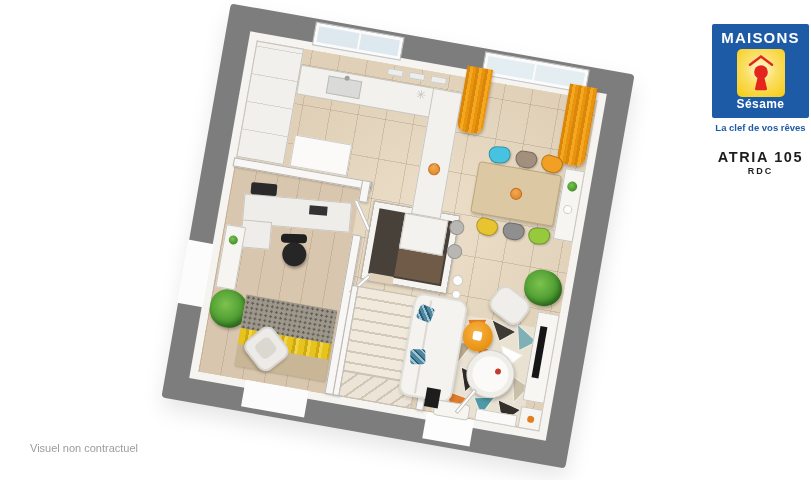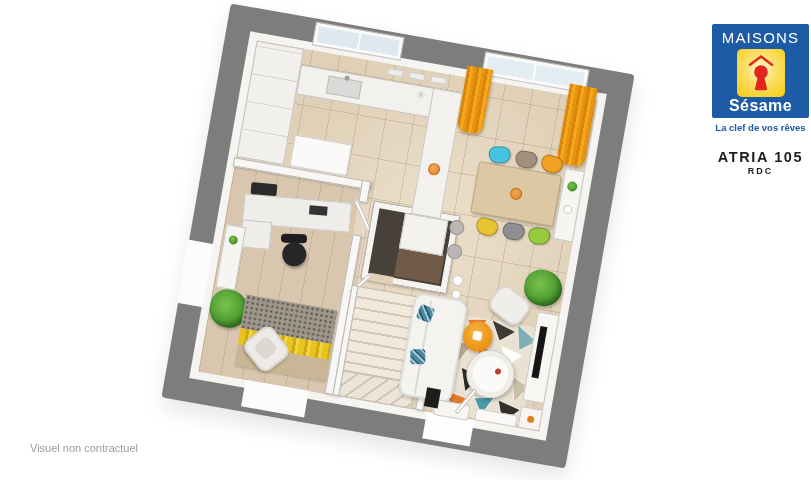--- a/index.html
+++ b/index.html
@@ -137,25 +137,25 @@
   .band-yellow{position:absolute;left:0;top:34px;width:100%;height:16px;
     background:repeating-linear-gradient(90deg,#e6c41d 0 6px,#cfa90e 6px 9px,#f0d34a 9px 12px);}
   .armchair-office{left:52px;top:292px;width:38px;height:36px;border-radius:9px;background:#ecebe7;
     border:2px solid #d8d5cf;transform:rotate(42deg);box-shadow:1px 2px 3px rgba(0,0,0,.2);}
   .armchair-office:after{content:"";position:absolute;left:7px;top:7px;width:18px;height:18px;border-radius:5px;background:#dbd8d2;}
   .snowflake{left:172px;top:26px;width:14px;height:14px;color:#c4c4c2;font-size:12px;line-height:14px;text-align:center;}
 
   
   .brand-block{position:absolute;left:712px;top:24px;width:97px;}
   .logo-box{width:97px;height:94px;background:#1d5ba7;border-radius:2px;text-align:center;padding-top:5px;box-sizing:border-box;}
-  .logo-line1{color:#fff;font-size:15px;font-weight:normal;letter-spacing:1.2px;}
+  .logo-line1{color:#fff;font-size:15px;font-weight:bold;letter-spacing:1.2px;}
   .key-square{width:48px;height:48px;margin:3px auto 1px auto;border-radius:5px;
     background:radial-gradient(circle at 50% 42%,#fffde2 0%,#fbe06a 40%,#f5ca0d 100%);
     display:flex;align-items:center;justify-content:center;}
-  .logo-line2{color:#fff;font-size:16px;font-weight:bold;letter-spacing:.4px;margin-top:-1px;}
+  .logo-line2{color:#fff;font-size:12px;font-weight:bold;letter-spacing:.4px;margin-top:-1px;}
   .tagline{color:#1d5ba7;font-size:9.5px;font-weight:bold;text-align:center;margin-top:4px;white-space:nowrap;}
   .plan-title{margin-top:16px;text-align:center;color:#1d1d1b;font-size:14.5px;font-weight:800;letter-spacing:1.6px;}
   .plan-floor{text-align:center;color:#1d1d1b;font-size:9px;font-weight:800;letter-spacing:2px;margin-top:1px;}
 
   .disclaimer{position:absolute;left:30px;top:442px;font-size:11px;color:#9c9c9c;}
 </style>
 </head>
 <body>
 
 <div class="stage">

